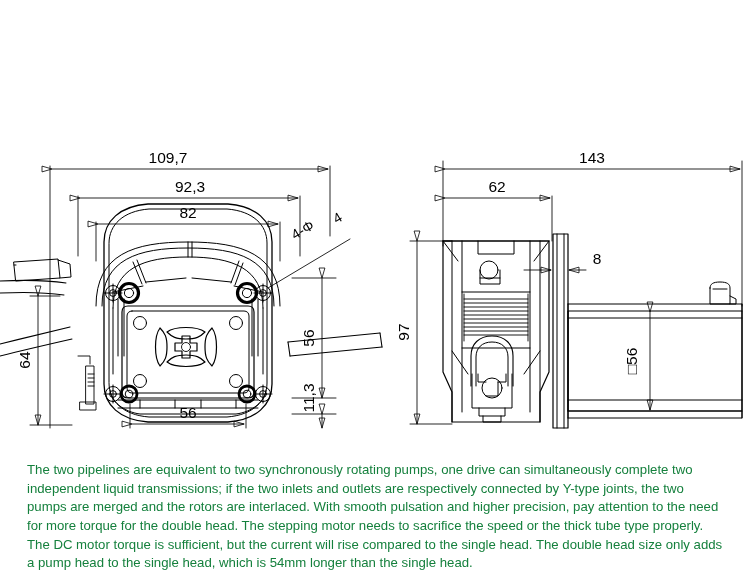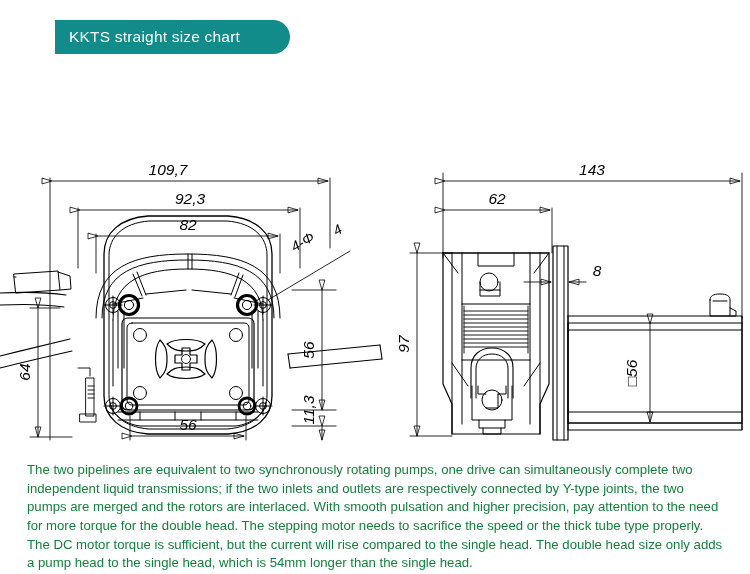--- a/index.html
+++ b/index.html
@@ -25,44 +25,41 @@
     color:#ffffff;
     font-size:15.5px;
     letter-spacing:.2px;
     padding-left:14px;
     white-space:nowrap;
   }
 
   
   .drawing{
     position:absolute;
-    left:0; top:68px;
-    width:750px; height:375px;font-style:italic;
+    left:0; top:56px;
+    width:750px; height:375px;
   }
   .drawing svg{display:block;}
 
   
   .body-copy{
     position:absolute;
     left:27px; top:448px;
     width:700px;
     font-size:13.2px;
     line-height:18.6px;
     color:#15803d;
     text-align:left;
   }
 </style>
 </head>
 <body>
 
 <div id="root">
 
-  <div class="banner">
-    <span class="banner-title">KKTS straight size chart</span>
-  </div>
 
   <div class="drawing">
   <svg width="750" height="375" viewBox="0 0 750 375" xmlns="http://www.w3.org/2000/svg">
     <defs>
       <marker id="arrL" markerWidth="12" markerHeight="8" refX="11" refY="4" orient="auto" markerUnits="userSpaceOnUse">
         <path d="M11,4 L1,1.1 L1,6.9 Z" fill="none" stroke="#000" stroke-width="0.8"></path>
       </marker>
       <marker id="arrR" markerWidth="12" markerHeight="8" refX="11" refY="4" orient="auto" markerUnits="userSpaceOnUse">
         <path d="M11,4 L1,1.1 L1,6.9 Z" fill="none" stroke="#000" stroke-width="0.8"></path>
       </marker>

